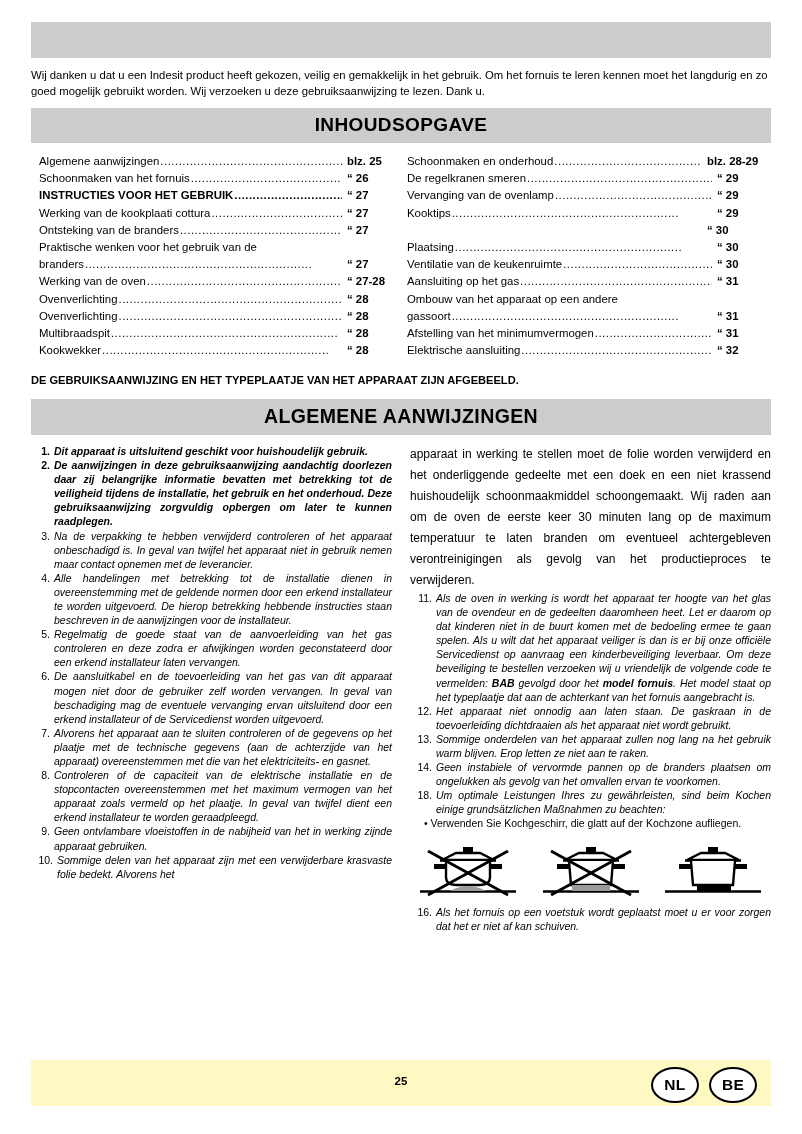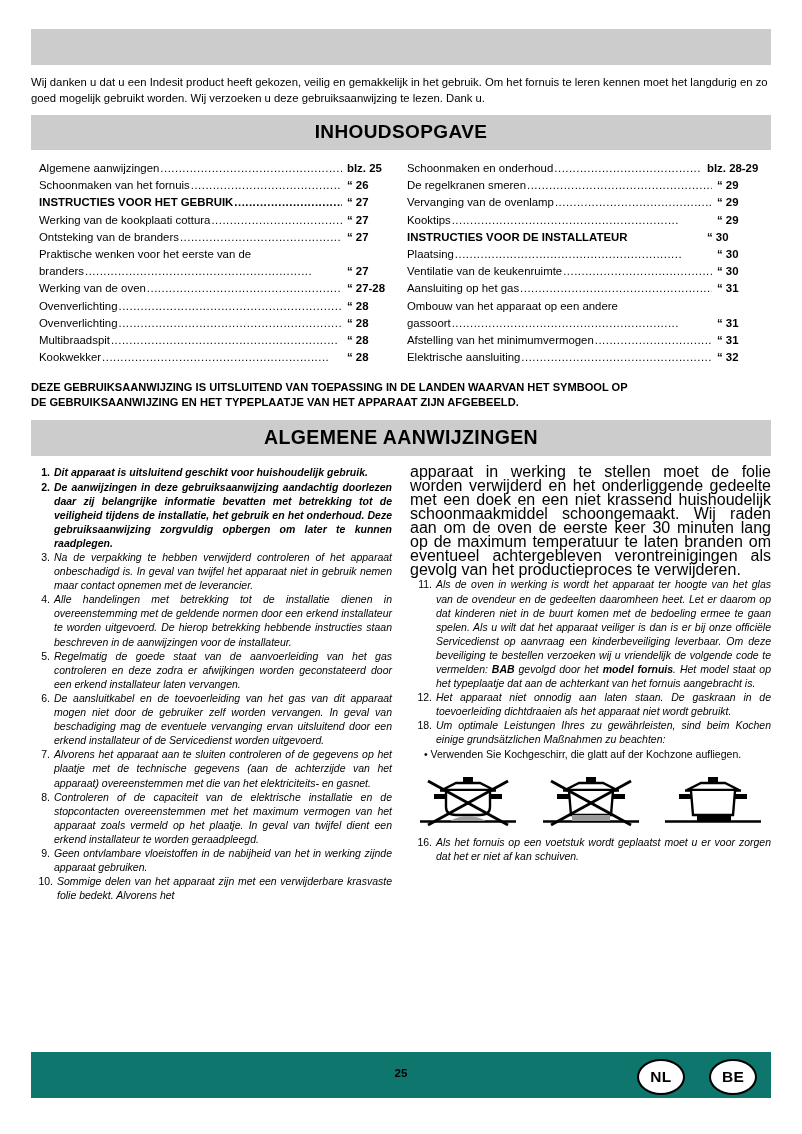--- a/index.html
+++ b/index.html
@@ -14,21 +14,21 @@
     color: #000000;
     position: relative;
     overflow: hidden;
   }
   .page {
     position: absolute;
     left: 0; top: 0;
     width: 802px;
     height: 1134px;
     box-sizing: border-box;
-    padding: 7px;
+    padding: 0;
   }
   .band {
     background: #cccccc;
     width: 740px;
     margin: 0 auto;
   }
   .top-band {
     height: 36px;
     margin-top: 22px;
   }
@@ -133,61 +133,61 @@
   }
   .item .num.wide { width: 22px; text-align: right; }
   .item .body {
     flex: 1 1 auto;
     text-align: justify;
     text-justify: inter-word;
     font-style: italic;
   }
   .item.b .body, .item.b .num { font-weight: bold; }
   .cont {
-    font-size: 16px;
-    line-height: 14px;
+    font-size: 12px;
+    line-height: 21px;
     text-align: justify;
     text-justify: inter-word;
   }
   .sub-bullet {
     font-size: 10.5px;
     line-height: 14.1px;
     text-align: justify;
     padding-left: 22px;
     text-indent: -8px;
   }
   .icons-row {
     display: flex;
     justify-content: space-between;
     align-items: flex-end;
     padding: 8px 6px 4px 6px;
   }
   .icon-cell { width: 104px; height: 62px; }
   .footer-band {
     position: absolute;
     left: 31px;
-    bottom: 36px;
+    bottom: 28px;
     width: 740px;
     height: 46px;
-    background: #0f766e;
+    background: #fef9c3;
   }
   .footer-page {
     position: absolute;
     left: 0; right: 0;
     top: 15px;
     text-align: center;
     font-size: 11.5px;
     font-weight: bold;
   }
   .footer-badges {
     position: absolute;
     right: 14px;
     top: 7px;
     display: flex;
-    gap: 24px;
+    gap: 10px;
   }
   .badge {
     width: 44px;
     height: 32px;
     border: 2.2px solid #000;
     border-radius: 50%;
     background: #ffffff;
     display: flex;
     align-items: center;
     justify-content: center;
@@ -229,21 +229,21 @@
           <span class="toc-title">Werking van de kookplaati cottura</span>
           <span class="toc-dots">..............................................................</span>
           <span class="toc-page">“  27</span>
         </div>
         <div class="toc-row">
           <span class="toc-title">Ontsteking van de branders</span>
           <span class="toc-dots">..............................................................</span>
           <span class="toc-page">“  27</span>
         </div>
         <div class="toc-row nodots">
-          <span class="toc-title">Praktische wenken voor het eerste van de</span>
+          <span class="toc-title">Praktische wenken voor het gebruik van de</span>
           <span class="toc-dots">..............................................................</span>
           <span class="toc-page"></span>
         </div>
         <div class="toc-row">
           <span class="toc-title">branders</span>
           <span class="toc-dots">..............................................................</span>
           <span class="toc-page">“ 27</span>
         </div>
         <div class="toc-row">
           <span class="toc-title">Werking van de oven</span>
@@ -286,21 +286,20 @@
           <span class="toc-title">Vervanging van de ovenlamp</span>
           <span class="toc-dots">..............................................................</span>
           <span class="toc-page">“  29</span>
         </div>
         <div class="toc-row">
           <span class="toc-title">Kooktips</span>
           <span class="toc-dots">..............................................................</span>
           <span class="toc-page">“ 29</span>
         </div>
         <div class="toc-row bold nodots">
-          <span class="toc-title">INSTRUCTIES  VOOR DE INSTALLATEUR</span>
           <span class="toc-dots">..............................................................</span>
           <span class="toc-page wide">“      30</span>
         </div>
         <div class="toc-row">
           <span class="toc-title">Plaatsing</span>
           <span class="toc-dots">..............................................................</span>
           <span class="toc-page">“ 30</span>
         </div>
         <div class="toc-row">
           <span class="toc-title">Ventilatie van de keukenruimte</span>
@@ -329,21 +328,20 @@
         </div>
         <div class="toc-row">
           <span class="toc-title">Elektrische aansluiting</span>
           <span class="toc-dots">..............................................................</span>
           <span class="toc-page">“ 32</span>
         </div>
       </div>
   </div>
 
   <div class="notice">
-    <div>DEZE GEBRUIKSAANWIJZING IS UITSLUITEND VAN TOEPASSING IN DE LANDEN WAARVAN HET SYMBOOL OP</div>
     <div>DE GEBRUIKSAANWIJZING EN HET TYPEPLAATJE VAN HET APPARAAT ZIJN AFGEBEELD.</div>
   </div>
 
   <div class="main-band">ALGEMENE AANWIJZINGEN</div>
 
   <div class="columns">
     <div class="col" id="col-left">
         <div class="item b">
           <span class="num">1.</span>
           <span class="body">Dit apparaat is uitsluitend geschikt voor huishoudelijk gebruik.</span>
@@ -387,20 +385,28 @@
       </div>
     <div class="col" id="col-right">
         <div class="cont">apparaat in werking te stellen moet de folie worden verwijderd en het onderliggende gedeelte met een doek en een niet krassend huishoudelijk schoonmaakmiddel schoongemaakt. Wij raden aan om de oven de eerste keer 30 minuten lang op de maximum temperatuur te laten branden om eventueel achtergebleven verontreinigingen als gevolg van het productieproces te verwijderen.</div>
         <div class="item">
           <span class="num wide">11.</span>
           <span class="body">Als de oven in werking is wordt het apparaat ter hoogte van het glas van de ovendeur en de gedeelten daaromheen heet. Let er daarom op dat kinderen niet in de buurt komen met de bedoeling ermee te gaan spelen. Als u wilt dat het apparaat veiliger is dan is er bij onze officiële Servicedienst op aanvraag een kinderbeveiliging leverbaar. Om deze beveiliging te bestellen verzoeken wij u vriendelijk de volgende code te vermelden: <b>BAB</b> gevolgd door het <b>model fornuis</b>. Het model staat op het typeplaatje dat aan de achterkant van het fornuis aangebracht is.</span>
         </div>
         <div class="item">
           <span class="num wide">12.</span>
           <span class="body">Het apparaat niet onnodig aan laten staan. De gaskraan in de toevoerleiding dichtdraaien als het apparaat niet wordt gebruikt.</span>
+        </div>
+        <div class="item">
+          <span class="num wide">13.</span>
+          <span class="body">Sommige onderdelen van het apparaat zullen nog lang na het gebruik warm blijven. Erop letten ze niet aan te raken.</span>
+        </div>
+        <div class="item">
+          <span class="num wide">14.</span>
+          <span class="body">Geen instabiele of vervormde pannen op de branders plaatsen om ongelukken als gevolg van het omvallen ervan te voorkomen.</span>
         </div>
         <div class="item">
           <span class="num wide">18.</span>
           <span class="body">Um optimale Leistungen Ihres zu gewährleisten, sind beim Kochen einige grundsätzlichen Maßnahmen zu beachten:</span>
         </div>
         <div class="sub-bullet">• Verwenden Sie Kochgeschirr, die glatt auf der Kochzone aufliegen.</div>
         <div class="icons-row">
           <div class="icon-cell"><svg viewBox="0 0 104 62" width="104" height="62">
               <g fill="none" stroke="#000" stroke-width="2.4">
                 <rect x="47" y="8" width="10" height="5" fill="#000" stroke="none"></rect>

